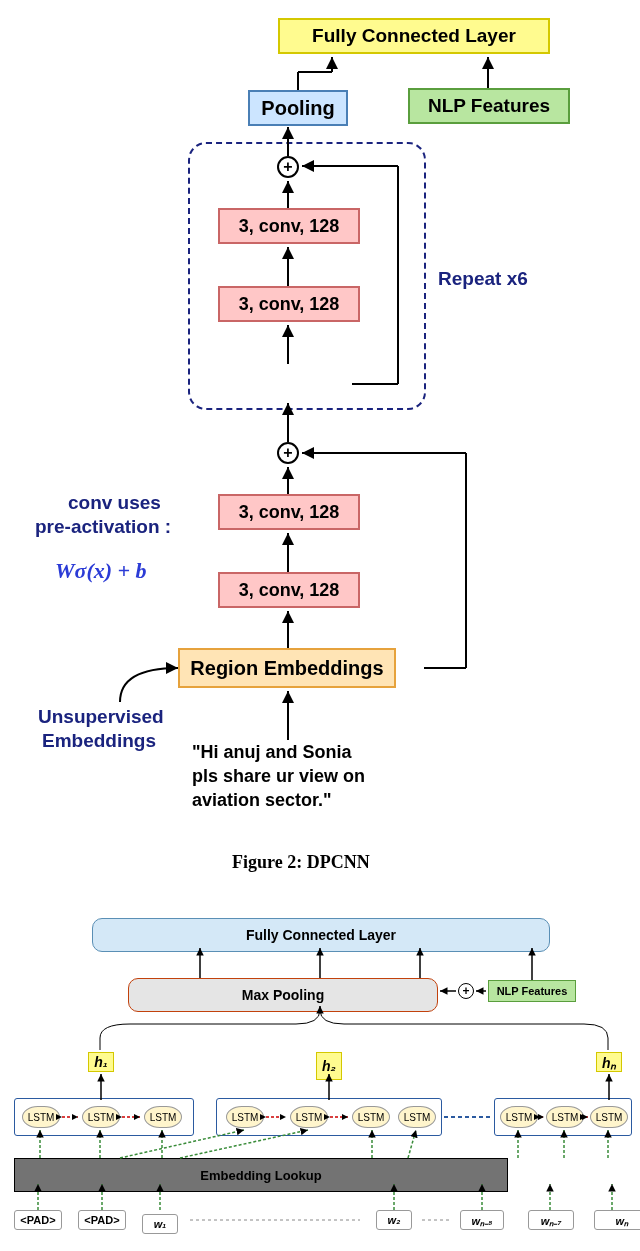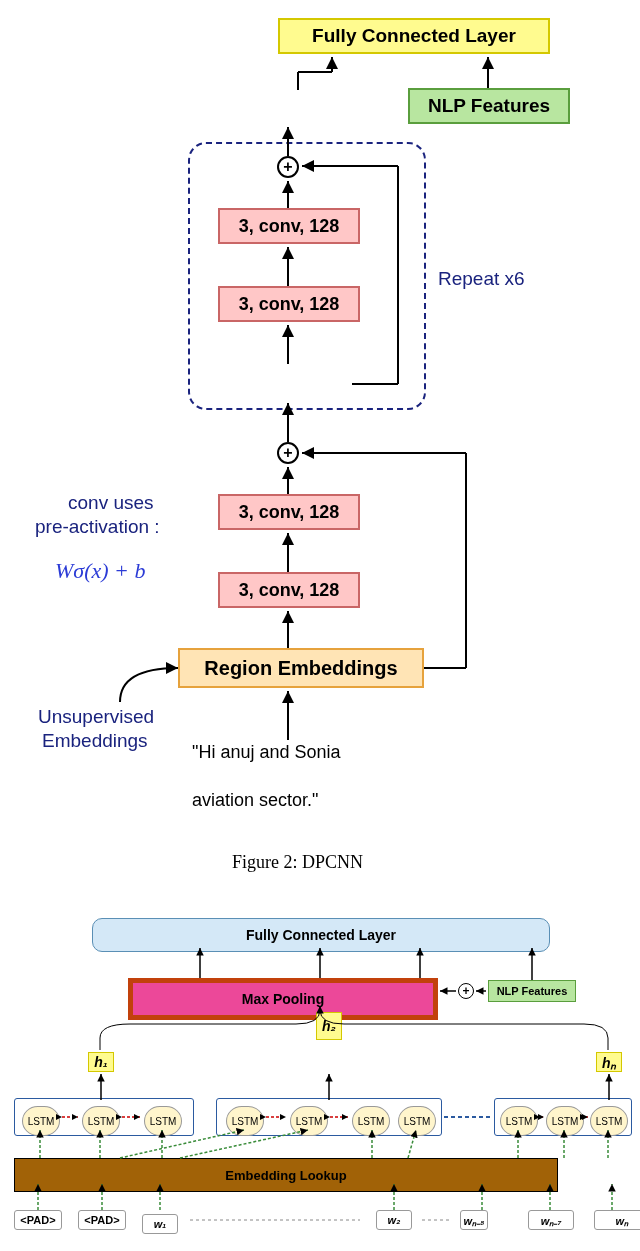--- a/index.html
+++ b/index.html
@@ -4,69 +4,71 @@
 <style>
 *{box-sizing:border-box;margin:0;padding:0}
 body{font-family:Arial,sans-serif;width:640px;background:#fff;position:relative}
 .diagram{position:relative;width:640px;height:1251px}
 .box{position:absolute;display:flex;align-items:center;justify-content:center;border:2px solid;font-weight:bold;text-align:center;padding:16px 8px}
 .yellow{background:#fffb8f;border-color:#d4c800}
 .green{background:#b8e6a0;border-color:#5a9e3d}
 .blue{background:#cce5ff;border-color:#4a7fb5}
 .red{background:#ffc7c7;border-color:#c96666}
 .orange{background:#ffe4b5;border-color:#e6a23c}
-.lstm{background:#fff5cc;border:1px solid #999;border-radius:50%/60%;font-size:10px;font-weight:normal;padding:14px 4px}
+.lstm{background:#fff5cc;border:1px solid #999;border-radius:50%/60%;font-size:10px;font-weight:normal;padding:6px 4px}
 .small-yellow{background:#fffb8f;border:1px solid #d4c800;font-weight:bold;font-style:italic;font-size:14px;padding:9px 4px}
 .small-green{background:#b8e6a0;border:1px solid #5a9e3d;font-size:11px;padding:1px 3px}
 .input-tok{background:#fff;border:1px solid #999;border-radius:3px;font-size:11px;padding:2px 5px}
 .plus-circle{position:absolute;width:22px;height:22px;border:2px solid #000;border-radius:50%;display:flex;align-items:center;justify-content:center;font-weight:bold;background:#fff;font-size:16px}
 .plus-circle-small{position:absolute;width:16px;height:16px;border:1.5px solid #000;border-radius:50%;display:flex;align-items:center;justify-content:center;font-weight:bold;background:#fff;font-size:12px}
 .dashed-box{position:absolute;border:2.5px dashed #1a237e;border-radius:18px}
-.label{position:absolute;font-weight:normal;font-size:16px}
+.label{position:absolute;font-weight:bold;font-size:16px}
 .red-dash{stroke:#c00;stroke-dasharray:3,2;stroke-width:1.5}
 .green-dash{stroke:#3a8c3a;stroke-dasharray:3,2;stroke-width:1.5}
 .lstm-group{position:absolute;border:1px solid #2b5aa0;border-radius:3px}
 svg{position:absolute;top:0;left:0;pointer-events:none}
 marker path{fill:#000}
 .thin-blue{background:#d4e8f7;border:1px solid #5a8fb5;border-radius:10px;font-size:14px;font-weight:bold}
-.thin-red{background:#ec4899;border:5px solid #c2410c;border-radius:0;font-size:14px;font-weight:bold}
+.thin-red{background:#e5e5e5;border:1px solid #c2410c;border-radius:10px;font-size:14px;font-weight:bold}
 </style>
 </head>
 <body>
 
 <div class="diagram">
 
 <div class="box yellow" style="left:278px;top:18px;width:272px;height:36px;font-size:19px">Fully Connected Layer</div>
 
+<div class="box blue" style="left:248px;top:90px;width:100px;height:34px;font-size:20px">Pooling</div>
 <div class="box green" style="left:408px;top:88px;width:162px;height:36px;font-size:19px">NLP Features</div>
 
 <div class="dashed-box" style="left:188px;top:142px;width:238px;height:268px"></div>
 
 <div class="plus-circle" style="left:277px;top:156px">+</div>
 
 <div class="box red" style="left:218px;top:208px;width:142px;height:36px;font-size:18px">3, conv, 128</div>
 <div class="box red" style="left:218px;top:286px;width:142px;height:36px;font-size:18px">3, conv, 128</div>
 
 <span class="label" style="left:438px;top:268px;color:#1a237e;font-size:19px">Repeat x6</span>
 
 <div class="plus-circle" style="left:277px;top:442px">+</div>
 
 <span class="label" style="left:68px;top:492px;color:#1a237e;font-size:19px">conv uses</span>
 <span class="label" style="left:35px;top:516px;color:#1a237e;font-size:19px">pre-activation :</span>
 <span class="label" style="left:55px;top:558px;color:#2b3bd6;font-style:italic;font-size:22px;font-family:'Times New Roman',serif">Wσ(x) + b</span>
 
 <div class="box red" style="left:218px;top:494px;width:142px;height:36px;font-size:18px">3, conv, 128</div>
 <div class="box red" style="left:218px;top:572px;width:142px;height:36px;font-size:18px">3, conv, 128</div>
 
-<div class="box orange" style="left:178px;top:648px;width:246px;height:40px;font-size:20px">Region Embeddings</div>
+<div class="box orange" style="left:178px;top:648px;width:218px;height:40px;font-size:20px">Region Embeddings</div>
 
 <span class="label" style="left:38px;top:706px;color:#1a237e;font-size:19px">Unsupervised</span>
 <span class="label" style="left:42px;top:730px;color:#1a237e;font-size:19px">Embeddings</span>
 
 <span class="label" style="left:192px;top:742px;font-size:18px">"Hi  anuj  and  Sonia</span>
+<span class="label" style="left:192px;top:766px;font-size:18px">pls  share  ur  view  on</span>
 <span class="label" style="left:192px;top:790px;font-size:18px">aviation sector."</span>
 
 <span class="label" style="left:232px;top:852px;font-size:18px;font-family:'Times New Roman',serif">Figure 2: DPCNN</span>
 
 <svg width="640" height="870">
 <defs>
 <marker id="ah" markerWidth="8" markerHeight="8" refX="6" refY="3" orient="auto">
           <path d="M0,0 L6,3 L0,6 Z"></path>
         </marker>
 </defs>
@@ -105,47 +107,47 @@
 <line x1="466" y1="668" x2="466" y2="453" stroke="#000" stroke-width="2"></line>
 <line x1="466" y1="453" x2="302" y2="453" stroke="#000" stroke-width="2" marker-end="url(#ah)"></line>
 </svg>
 
 <div class="box thin-blue" style="left:92px;top:918px;width:458px;height:28px">Fully Connected Layer</div>
 <div class="box thin-red" style="left:128px;top:978px;width:310px;height:26px">Max Pooling</div>
 <div class="plus-circle-small" style="left:458px;top:983px">+</div>
 <div class="box small-green" style="left:488px;top:980px;width:88px;height:22px">NLP Features</div>
 
 <div class="box small-yellow" style="left:88px;top:1052px;width:26px;height:20px">h₁</div>
-<div class="box small-yellow" style="left:316px;top:1012px;width:26px;height:28px">h₂</div>
+<div class="box small-yellow" style="left:316px;top:1052px;width:26px;height:28px">h₂</div>
 <div class="box small-yellow" style="left:596px;top:1052px;width:26px;height:20px">hₙ</div>
 
 <div class="lstm-group" style="left:14px;top:1098px;width:180px;height:38px"></div>
 <div class="lstm-group" style="left:216px;top:1098px;width:226px;height:38px"></div>
 <div class="lstm-group" style="left:494px;top:1098px;width:138px;height:38px"></div>
 
 <div class="box lstm" style="left:22px;top:1106px;width:38px;height:22px">LSTM</div>
 <div class="box lstm" style="left:82px;top:1106px;width:38px;height:22px">LSTM</div>
 <div class="box lstm" style="left:144px;top:1106px;width:38px;height:22px">LSTM</div>
 
 <div class="box lstm" style="left:226px;top:1106px;width:38px;height:22px">LSTM</div>
 <div class="box lstm" style="left:290px;top:1106px;width:38px;height:22px">LSTM</div>
 <div class="box lstm" style="left:352px;top:1106px;width:38px;height:22px">LSTM</div>
 <div class="box lstm" style="left:398px;top:1106px;width:38px;height:22px">LSTM</div>
 
 <div class="box lstm" style="left:500px;top:1106px;width:38px;height:22px">LSTM</div>
 <div class="box lstm" style="left:546px;top:1106px;width:38px;height:22px">LSTM</div>
 <div class="box lstm" style="left:590px;top:1106px;width:38px;height:22px">LSTM</div>
 
-<div class="box" style="left:14px;top:1158px;width:544px;height:24px;background:#a16207;border:1px solid #000;font-size:13px;font-weight:bold">Embedding Lookup</div>
+<div class="box" style="left:14px;top:1158px;width:494px;height:24px;background:#737373;border:1px solid #000;font-size:13px;font-weight:bold">Embedding Lookup</div>
 
 <div class="box input-tok" style="left:14px;top:1210px;width:48px;height:20px">&lt;PAD&gt;</div>
 <div class="box input-tok" style="left:78px;top:1210px;width:48px;height:20px">&lt;PAD&gt;</div>
 <div class="box input-tok" style="left:142px;top:1214px;width:36px;height:20px;font-style:italic">w₁</div>
 <div class="box input-tok" style="left:376px;top:1210px;width:36px;height:20px;font-style:italic">w₂</div>
-<div class="box input-tok" style="left:460px;top:1210px;width:28px;height:20px;font-style:italic">wₙ₋₈</div>
+<div class="box input-tok" style="left:460px;top:1210px;width:44px;height:20px;font-style:italic">wₙ₋₈</div>
 <div class="box input-tok" style="left:528px;top:1210px;width:46px;height:20px;font-style:italic">wₙ₋₇</div>
 <div class="box input-tok" style="left:594px;top:1210px;width:56px;height:20px;font-style:italic">wₙ</div>
 
 <svg width="640" height="1251" style="top:0">
 <defs>
 <marker id="ah2" markerWidth="7" markerHeight="7" refX="5" refY="2.5" orient="auto">
           <path d="M0,0 L5,2.5 L0,5 Z"></path>
         </marker>
 <marker id="ahg" markerWidth="7" markerHeight="7" refX="5" refY="2.5" orient="auto">
           <path d="M0,0 L5,2.5 L0,5 Z" fill="#3a8c3a"></path>

